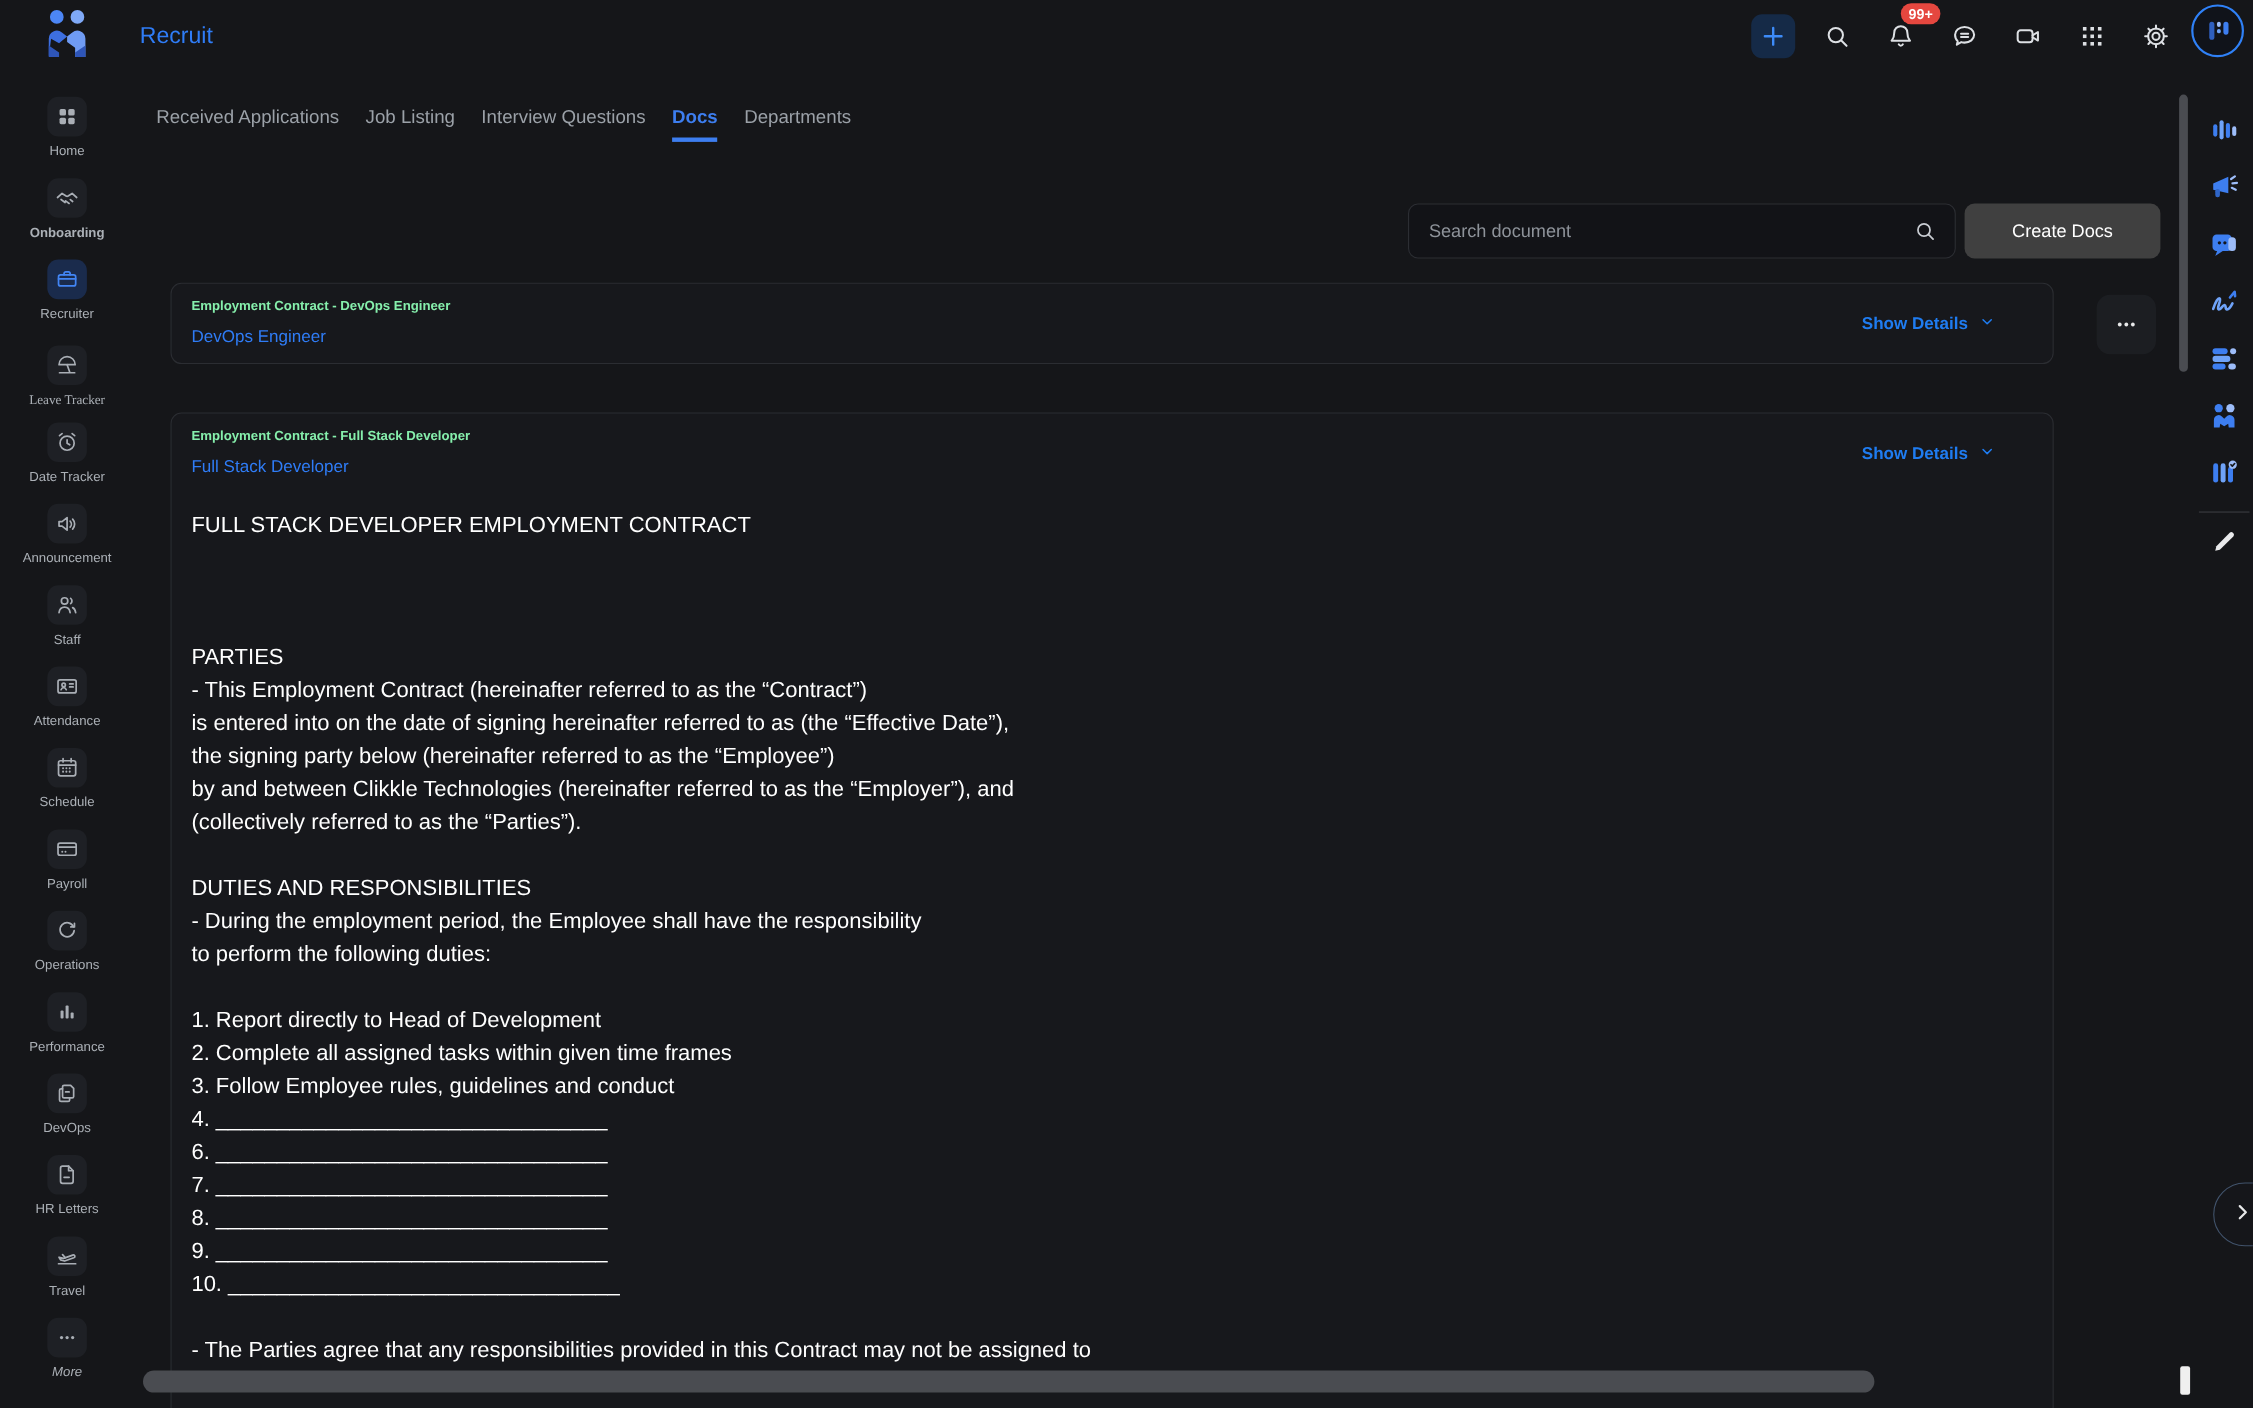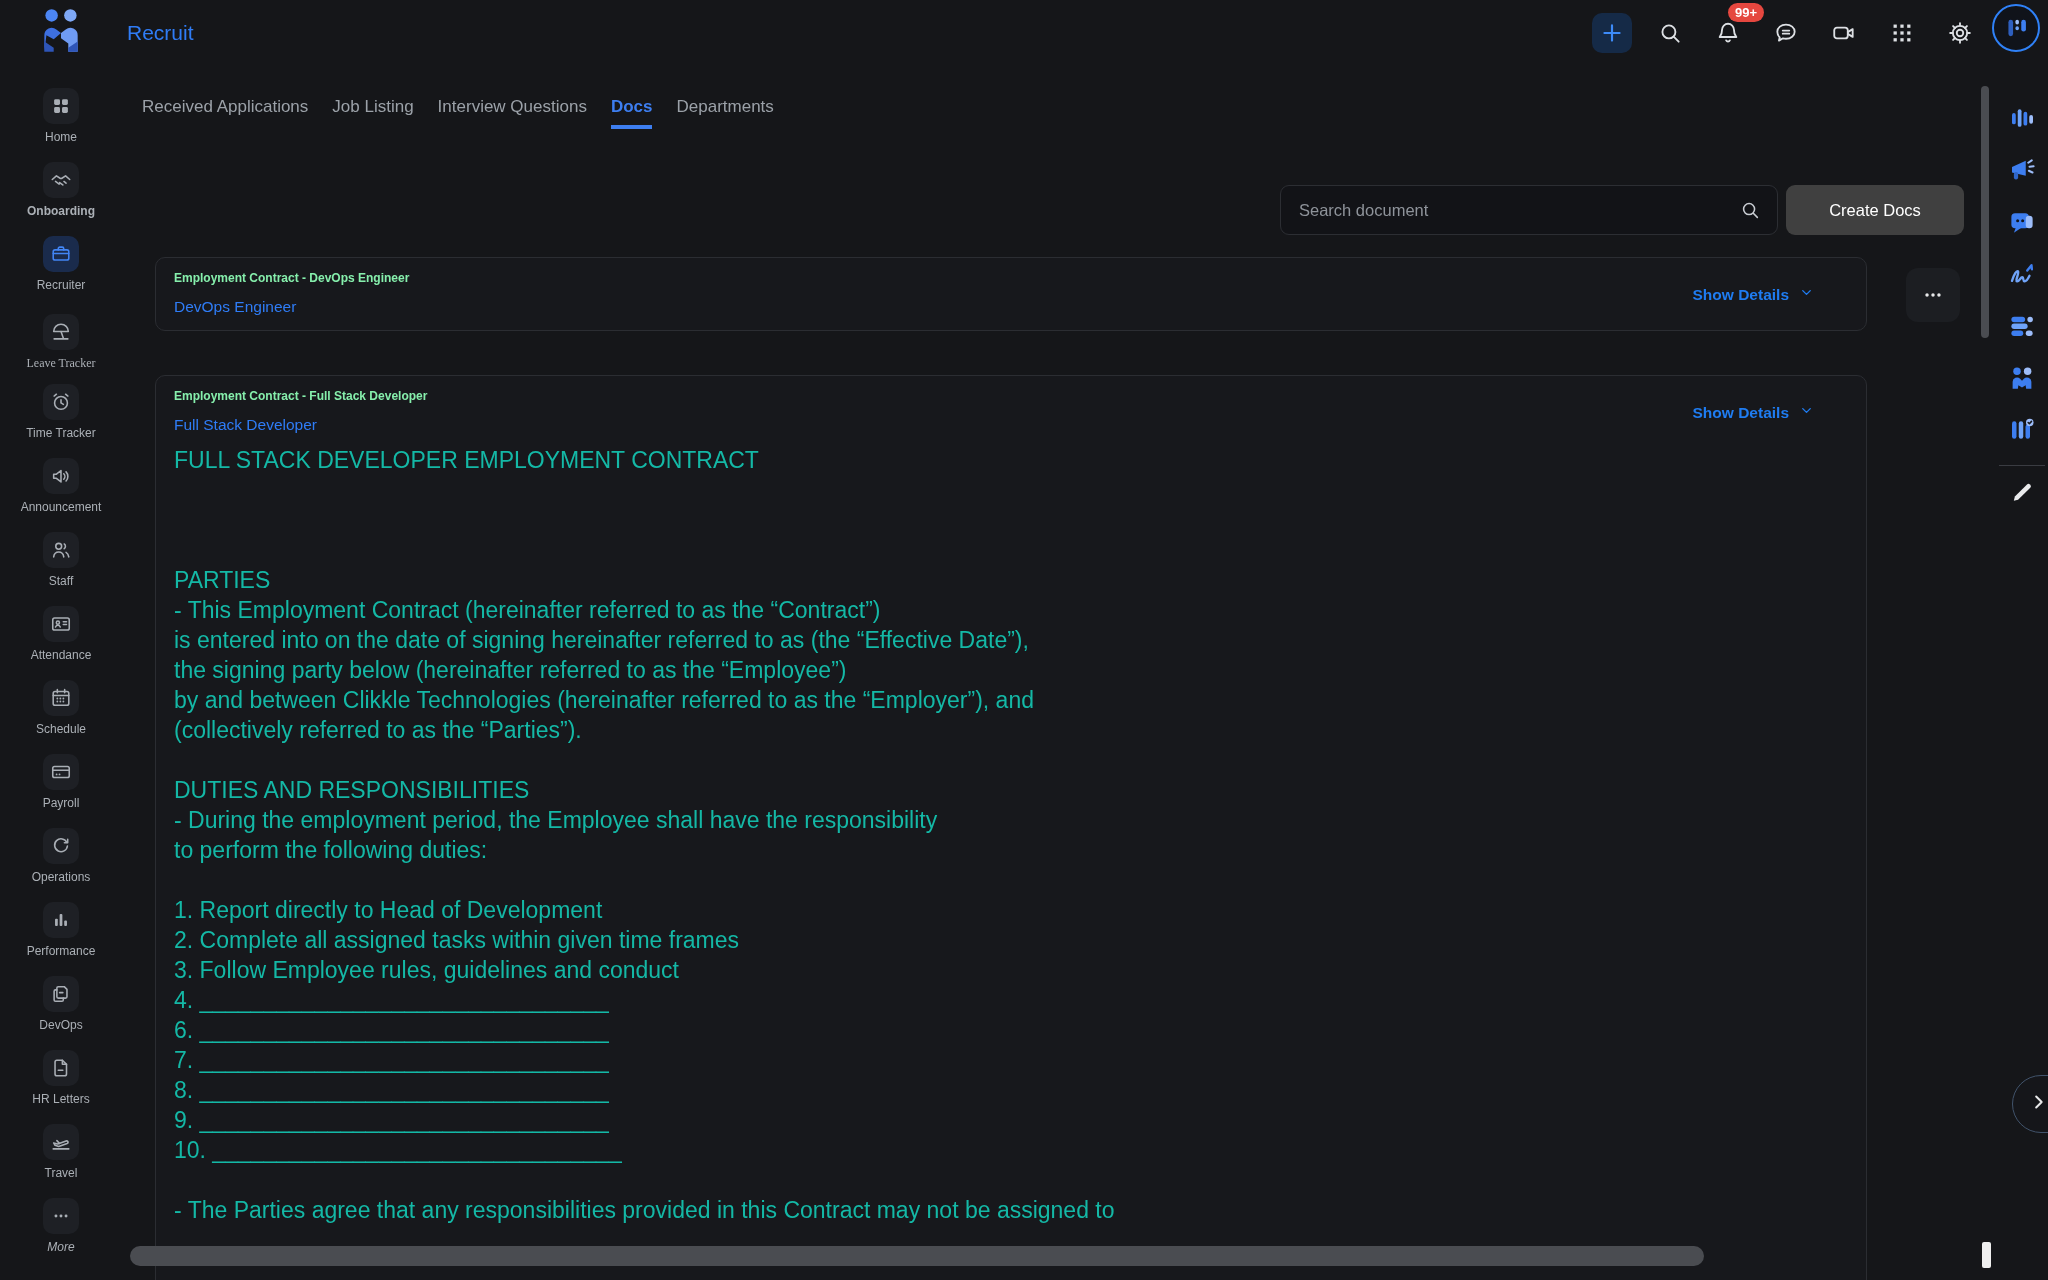--- a/index.html
+++ b/index.html
@@ -48,21 +48,21 @@
   
   .card { position:absolute; left:155px; width:1712px; background:#17181C;
     border:1px solid #2B2D32; border-radius:10px; }
   .card1 { top:257px; height:74px; }
   .card2 { top:375px; height:930px; }
   .card-title { position:absolute; left:18px; top:13px; font-size:12px; font-weight:700; color:#86efac; }
   .card-link { position:absolute; left:18px; top:40px; font-size:15.5px; color:#2F7CF6; cursor:pointer; }
   .show-details { position:absolute; right:52px; top:27px; display:flex; align-items:center; gap:10px;
     color:#1F7CF1; font-weight:700; font-size:15.5px; cursor:pointer; }
   .show-details svg { width:15px; height:15px; }
-  .doc-body { position:absolute; left:18px; top:69px; width:1500px; font-size:23px; line-height:30px; color:#14b8a6; }
+  .doc-body { position:absolute; left:18px; top:87px; width:1500px; font-size:20px; line-height:30px; color:#ffffff; }
   .doc-line { height:30px; white-space:pre; }
   .more-btn { position:absolute; left:1906px; top:268px; width:54px; height:54px; border-radius:12px;
     background:#1C1E22; display:flex; align-items:center; justify-content:center; color:#E8E9EA; cursor:pointer; }
   .more-btn svg { width:26px; height:26px; }
   
   .right-rail { position:absolute; left:1999px; top:103px; width:46px; height:400px; }
   .rail-ico { position:absolute; left:8px; width:30px; height:30px; cursor:pointer; }
   .rail-ico svg { width:30px; height:30px; }
   .rail-divider { position:absolute; left:0; top:362px; width:46px; border-top:1px solid #3A3C42; }
   .rail-pencil { position:absolute; left:9px; top:375px; width:28px; height:28px; cursor:pointer; }
@@ -197,21 +197,21 @@
         </div>
         <div class="side-label">Leave Tracker</div>
       </div>
       <div class="side-item" style="top: 314px;">
         <div class="side-ico">
           <svg viewBox="0 0 24 24" fill="none" stroke="currentColor" stroke-width="1.7" stroke-linecap="round" stroke-linejoin="round">
             <circle cx="12" cy="13" r="7"></circle>
             <path d="M12 9.6v3.4l2.6 1.6M4.5 5.5 7 3.5M19.5 5.5 17 3.5"></path>
           </svg>
         </div>
-        <div class="side-label">Time Tracker</div>
+        <div class="side-label">Date Tracker</div>
       </div>
       <div class="side-item" style="top: 388px;">
         <div class="side-ico">
           <svg viewBox="0 0 24 24" fill="none" stroke="currentColor" stroke-width="1.7" stroke-linecap="round" stroke-linejoin="round">
             <path d="M4 10v4.5h3l5 4V6l-5 4z"></path>
             <path d="M15 9.5a4.3 4.3 0 0 1 0 6M17.5 7.5a7.3 7.3 0 0 1 0 10"></path>
           </svg>
         </div>
         <div class="side-label">Announcement</div>
       </div>

